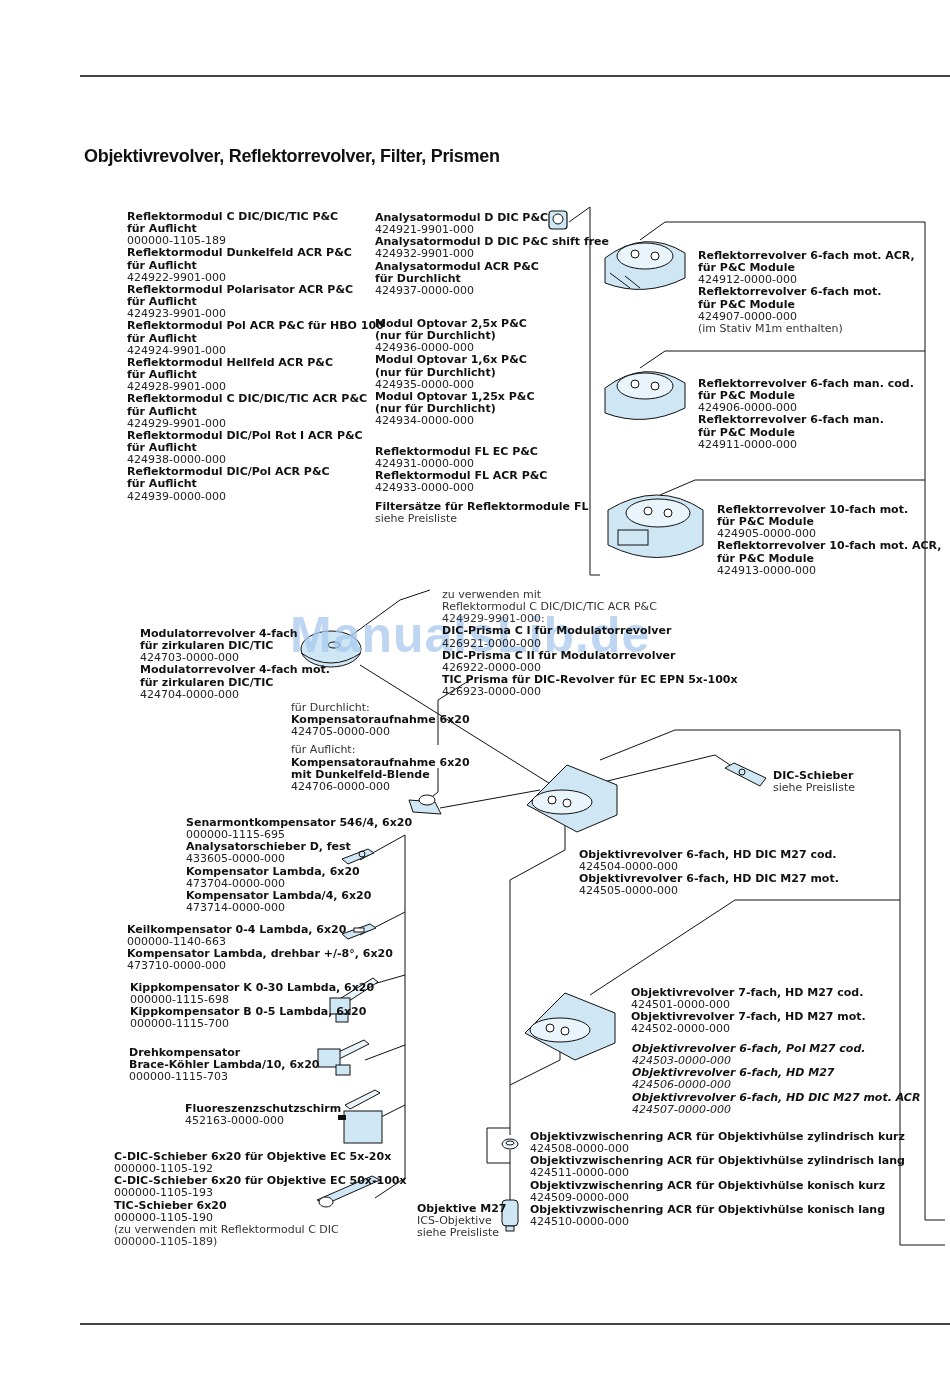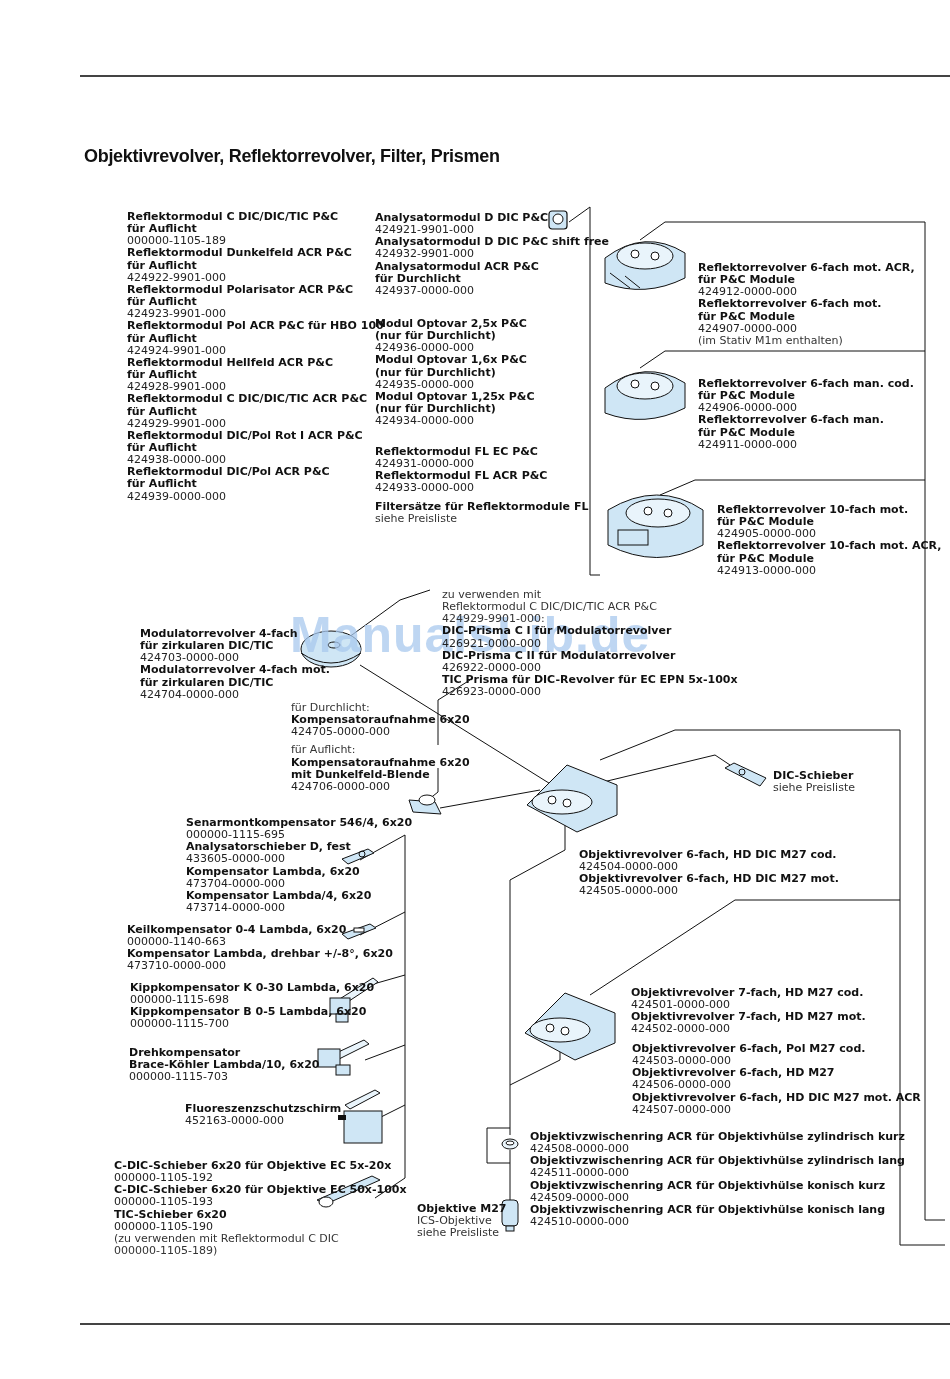--- a/index.html
+++ b/index.html
@@ -200,21 +200,21 @@
 <div class="blk" style="left:375px;top:446px;">
   <span class="n">Reflektormodul FL EC P&amp;C</span>
   <span class="p">424931-0000-000</span>
   <span class="n">Reflektormodul FL ACR P&amp;C</span>
   <span class="p">424933-0000-000</span>
   <span class="gap"></span>
   <span class="n">Filtersätze für Reflektormodule FL</span>
   <span class="s">siehe Preisliste</span>
 </div>
 
-<div class="blk" style="left:698px;top:262px;">
+<div class="blk" style="left:698px;top:250px;">
   <span class="n">Reflektorrevolver 6-fach mot. ACR,</span>
   <span class="n">für P&amp;C Module</span>
   <span class="p">424912-0000-000</span>
   <span class="n">Reflektorrevolver 6-fach mot.</span>
   <span class="n">für P&amp;C Module</span>
   <span class="p">424907-0000-000</span>
   <span class="s">(im Stativ M1m enthalten)</span>
 </div>
 
 <div class="blk" style="left:698px;top:378px;">
@@ -296,21 +296,21 @@
   <span class="n">Drehkompensator</span>
   <span class="n">Brace-Köhler Lambda/10, 6x20</span>
   <span class="p">000000-1115-703</span>
 </div>
 
 <div class="blk" style="left:185px;top:1103px;">
   <span class="n">Fluoreszenzschutzschirm</span>
   <span class="p">452163-0000-000</span>
 </div>
 
-<div class="blk" style="left:114px;top:1151px;margin-top:9px;">
+<div class="blk" style="left:114px;top:1151px;">
   <span class="n">C-DIC-Schieber 6x20 für Objektive EC 5x-20x</span>
   <span class="p">000000-1105-192</span>
   <span class="n">C-DIC-Schieber 6x20 für Objektive EC 50x-100x</span>
   <span class="p">000000-1105-193</span>
   <span class="n">TIC-Schieber 6x20</span>
   <span class="p">000000-1105-190</span>
   <span class="s">(zu verwenden mit Reflektormodul C DIC</span>
   <span class="s">000000-1105-189)</span>
 </div>
 
@@ -326,21 +326,21 @@
   <span class="p">424505-0000-000</span>
 </div>
 
 <div class="blk" style="left:631px;top:987px;">
   <span class="n">Objektivrevolver 7-fach, HD M27 cod.</span>
   <span class="p">424501-0000-000</span>
   <span class="n">Objektivrevolver 7-fach, HD M27 mot.</span>
   <span class="p">424502-0000-000</span>
 </div>
 
-<div class="blk" style="left:632px;top:1043px;">
+<div class="blk" style="left:632px;top:1043px;font-style:italic;">
   <span class="n">Objektivrevolver 6-fach, Pol M27 cod.</span>
   <span class="p">424503-0000-000</span>
   <span class="n">Objektivrevolver 6-fach, HD M27</span>
   <span class="p">424506-0000-000</span>
   <span class="n">Objektivrevolver 6-fach, HD DIC M27 mot. ACR</span>
   <span class="p">424507-0000-000</span>
 </div>
 
 <div class="blk" style="left:530px;top:1131px;">
   <span class="n">Objektivzwischenring ACR für Objektivhülse zylindrisch kurz</span>

